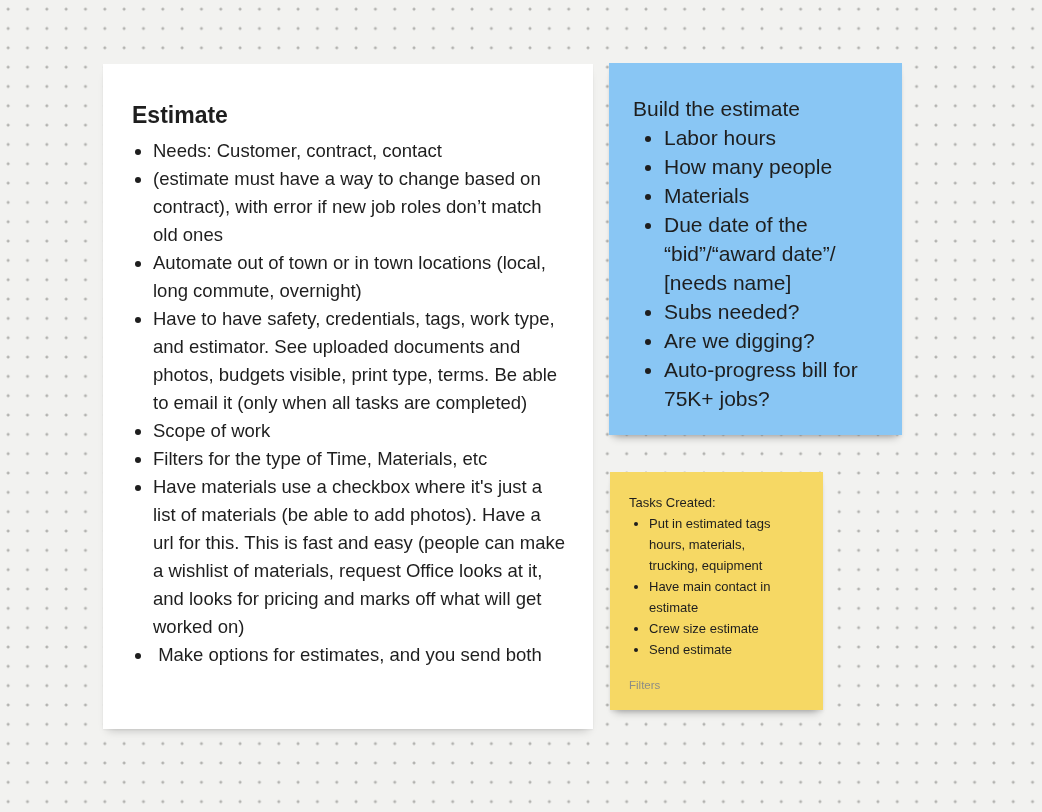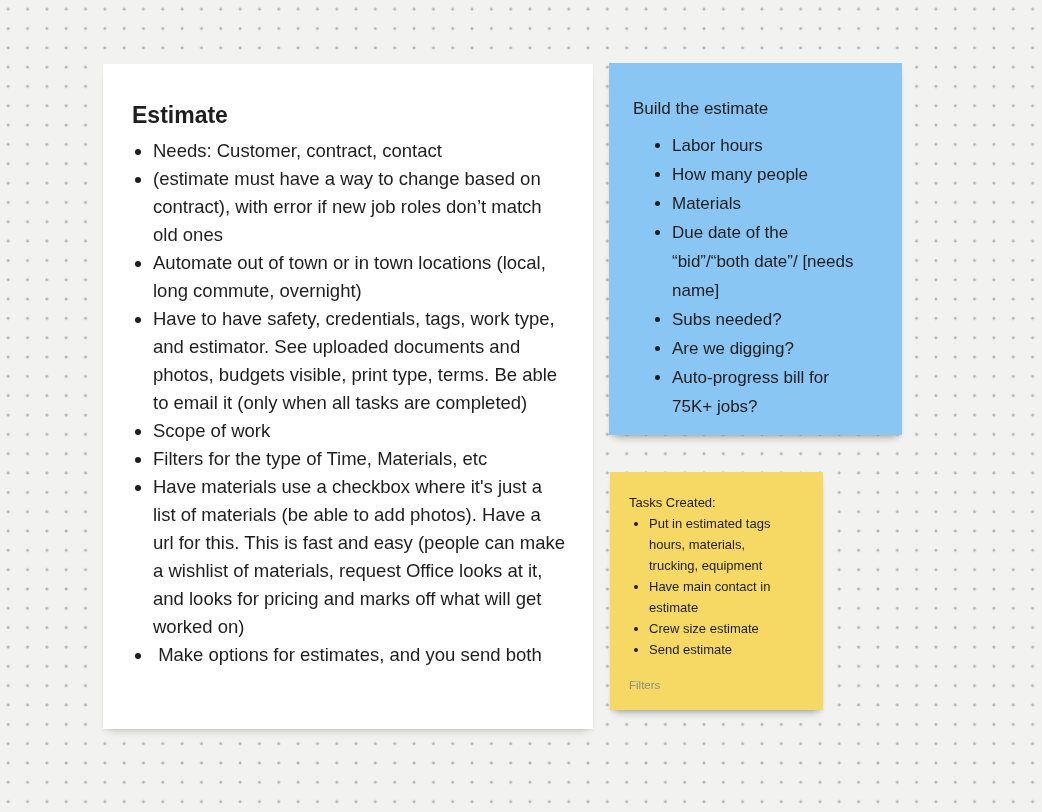--- a/index.html
+++ b/index.html
@@ -36,23 +36,23 @@
   }
   .white-card ul { margin: 0; padding: 0 0 0 29px; }
   .sticky {
     box-shadow: 0 7px 8px -5px rgba(0,0,0,0.30), 0 2px 3px rgba(0,0,0,0.06);
   }
   .blue-note {
     left: 609px; top: 63px;
     width: 293px; height: 372px;
     background: #89C6F4;
     padding: 31px 24px 0 24px;
-    font-size: 17px; line-height: 29px;
+    font-size: 21px; line-height: 29px;
   }
-  .blue-note ul { margin: 8px; padding: 0 0 0 31px; }
+  .blue-note ul { margin: 0; padding: 0 0 0 31px; }
   .yellow-note {
     left: 610px; top: 472px;
     width: 213px; height: 238px;
     background: #F6D864;
     padding: 20px 26px 18px 19px;
     font-size: 13px; line-height: 21px;
     display: flex; flex-direction: column;
   }
   .yellow-note ul { margin: 0; padding: 0 0 0 20px; }
   .note-title { font-weight: 400; }
@@ -81,21 +81,21 @@
         <li>&nbsp;Make options for estimates, and you send both</li>
       </ul>
   </section>
 
   <section class="card sticky blue-note" style="background-color: rgb(137, 198, 244);">
     <div class="note-title">Build the estimate</div>
     <ul>
         <li>Labor hours</li>
         <li>How many people</li>
         <li>Materials</li>
-        <li>Due date of the “bid”/“both date”/ [needs name]</li>
+        <li>Due date of the “bid”/“award date”/ [needs name]</li>
         <li>Subs needed?</li>
         <li>Are we digging?</li>
         <li>Auto-progress bill for 75K+ jobs?</li>
       </ul>
   </section>
 
   <section class="card sticky yellow-note" style="background-color: rgb(246, 216, 100);">
     <div class="note-title">Tasks Created:</div>
     <ul>
         <li>Put in estimated tags hours, materials, trucking, equipment</li>

